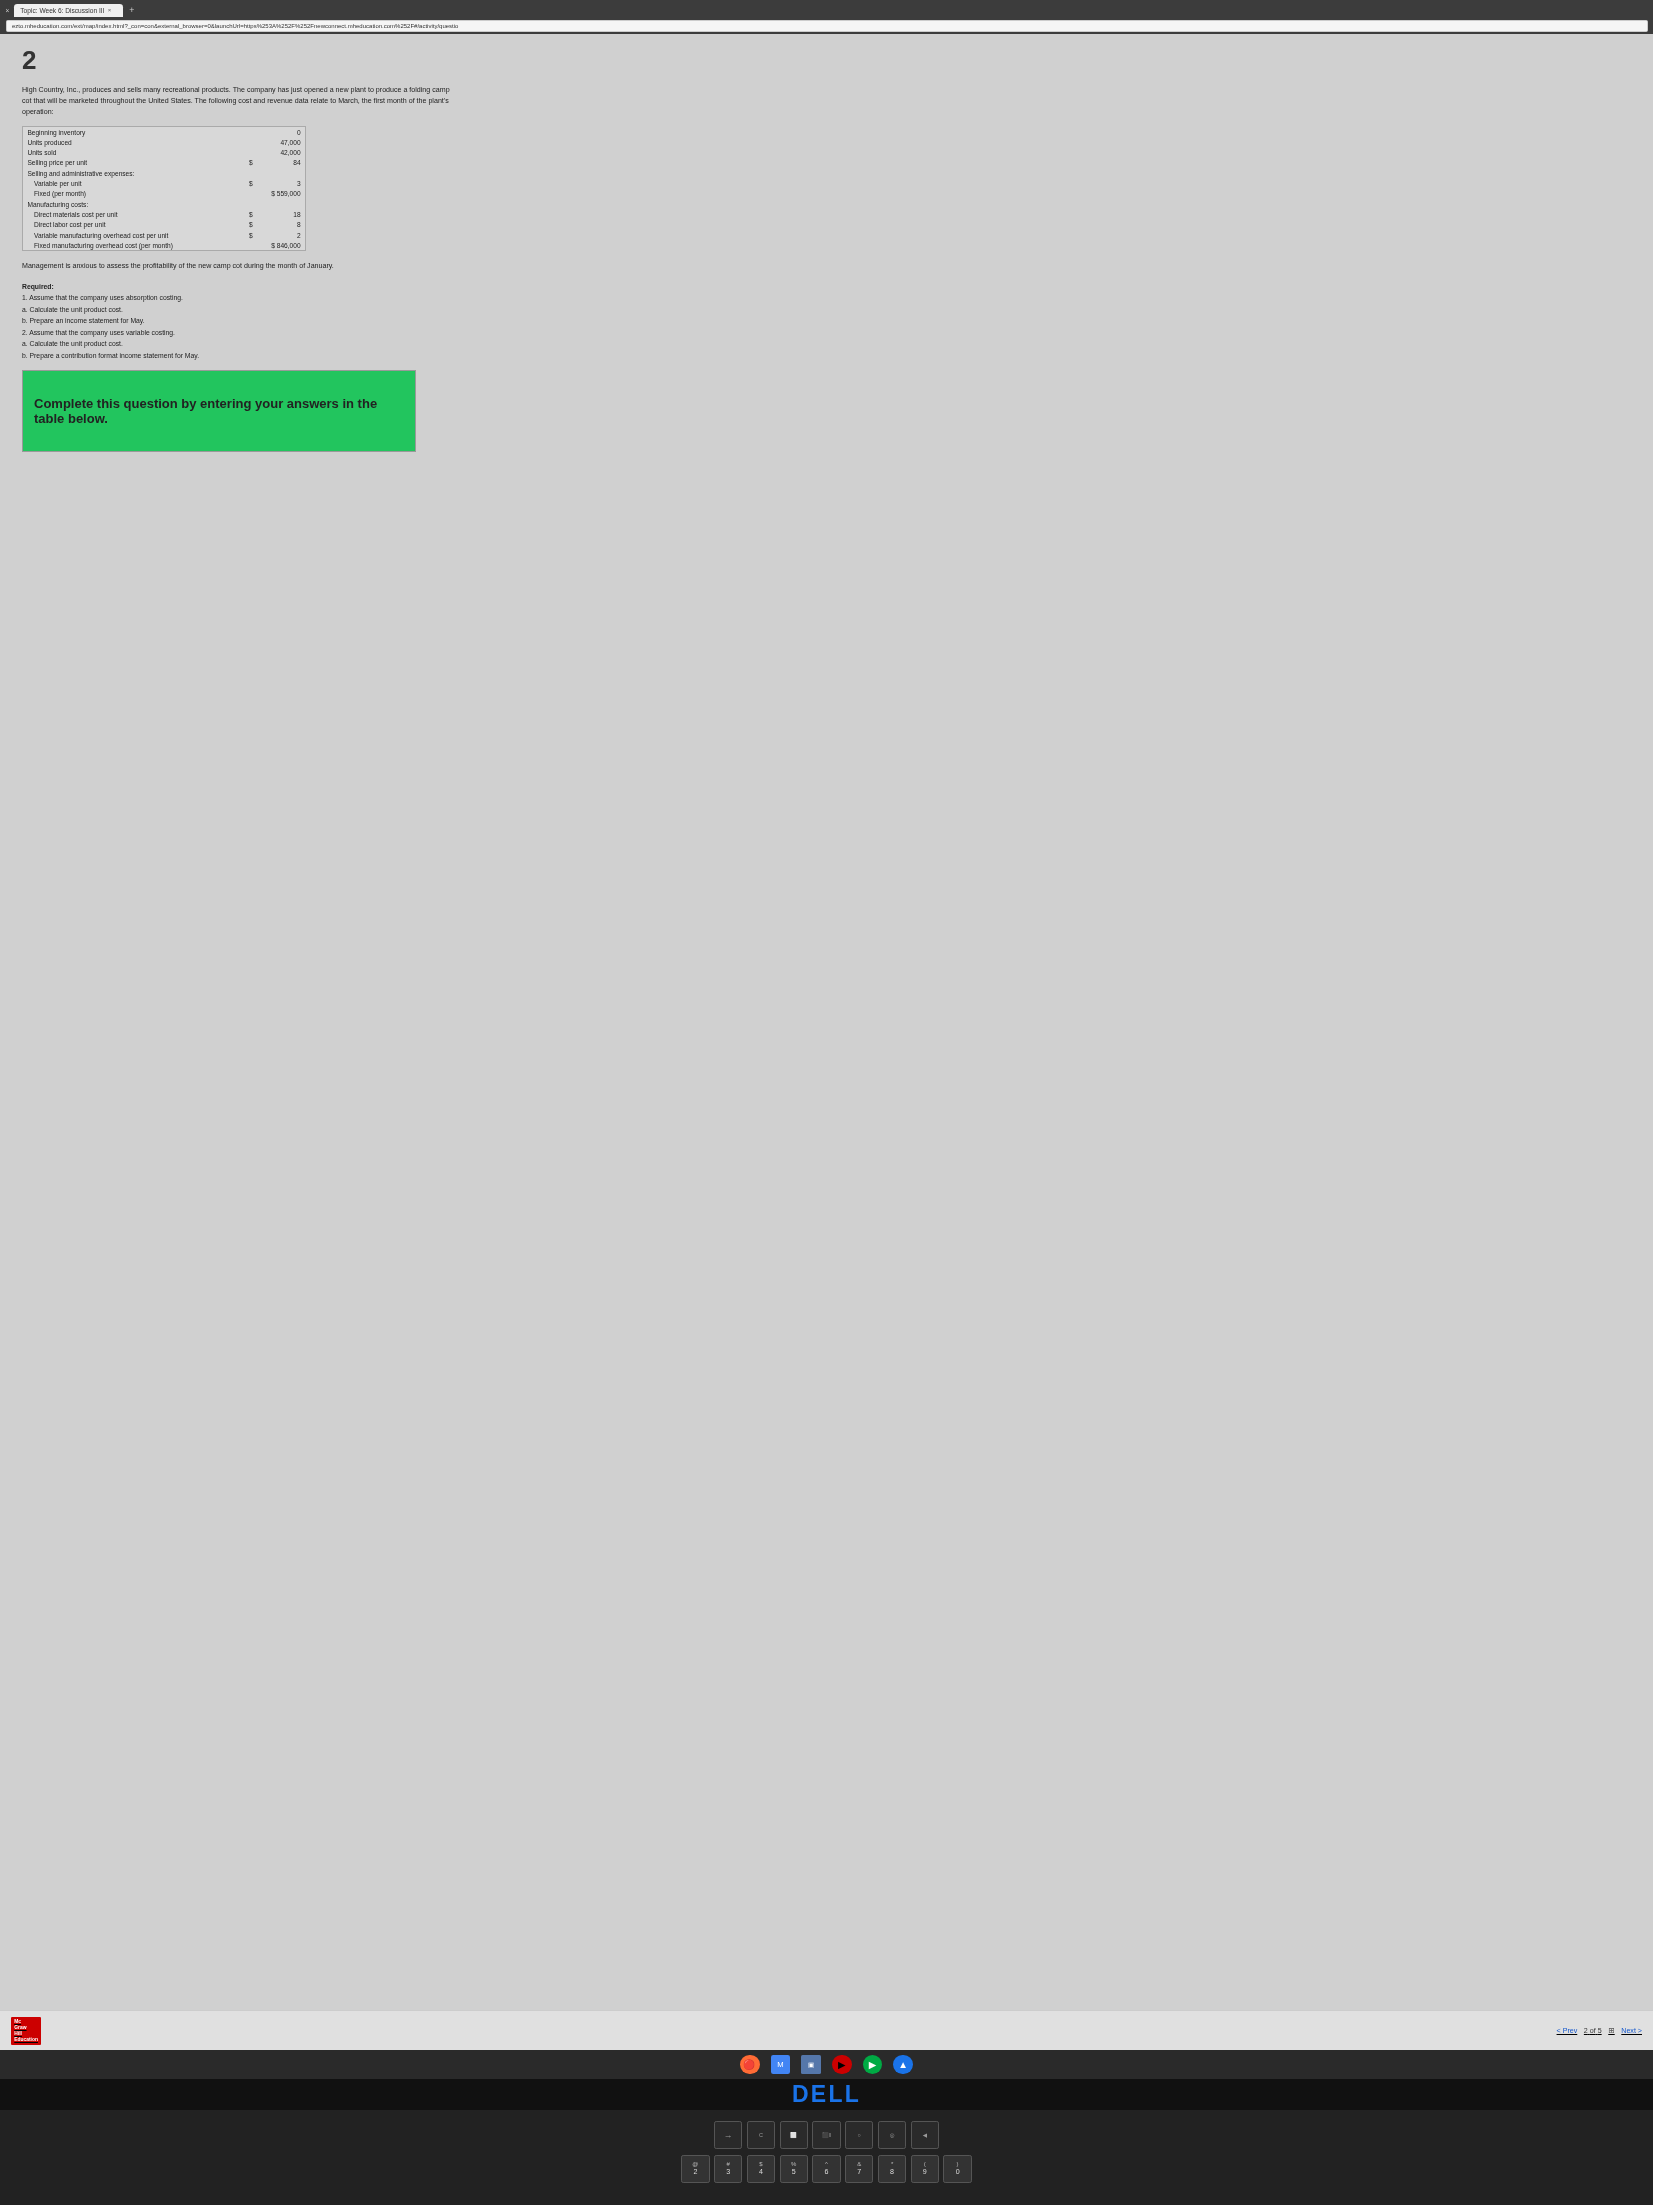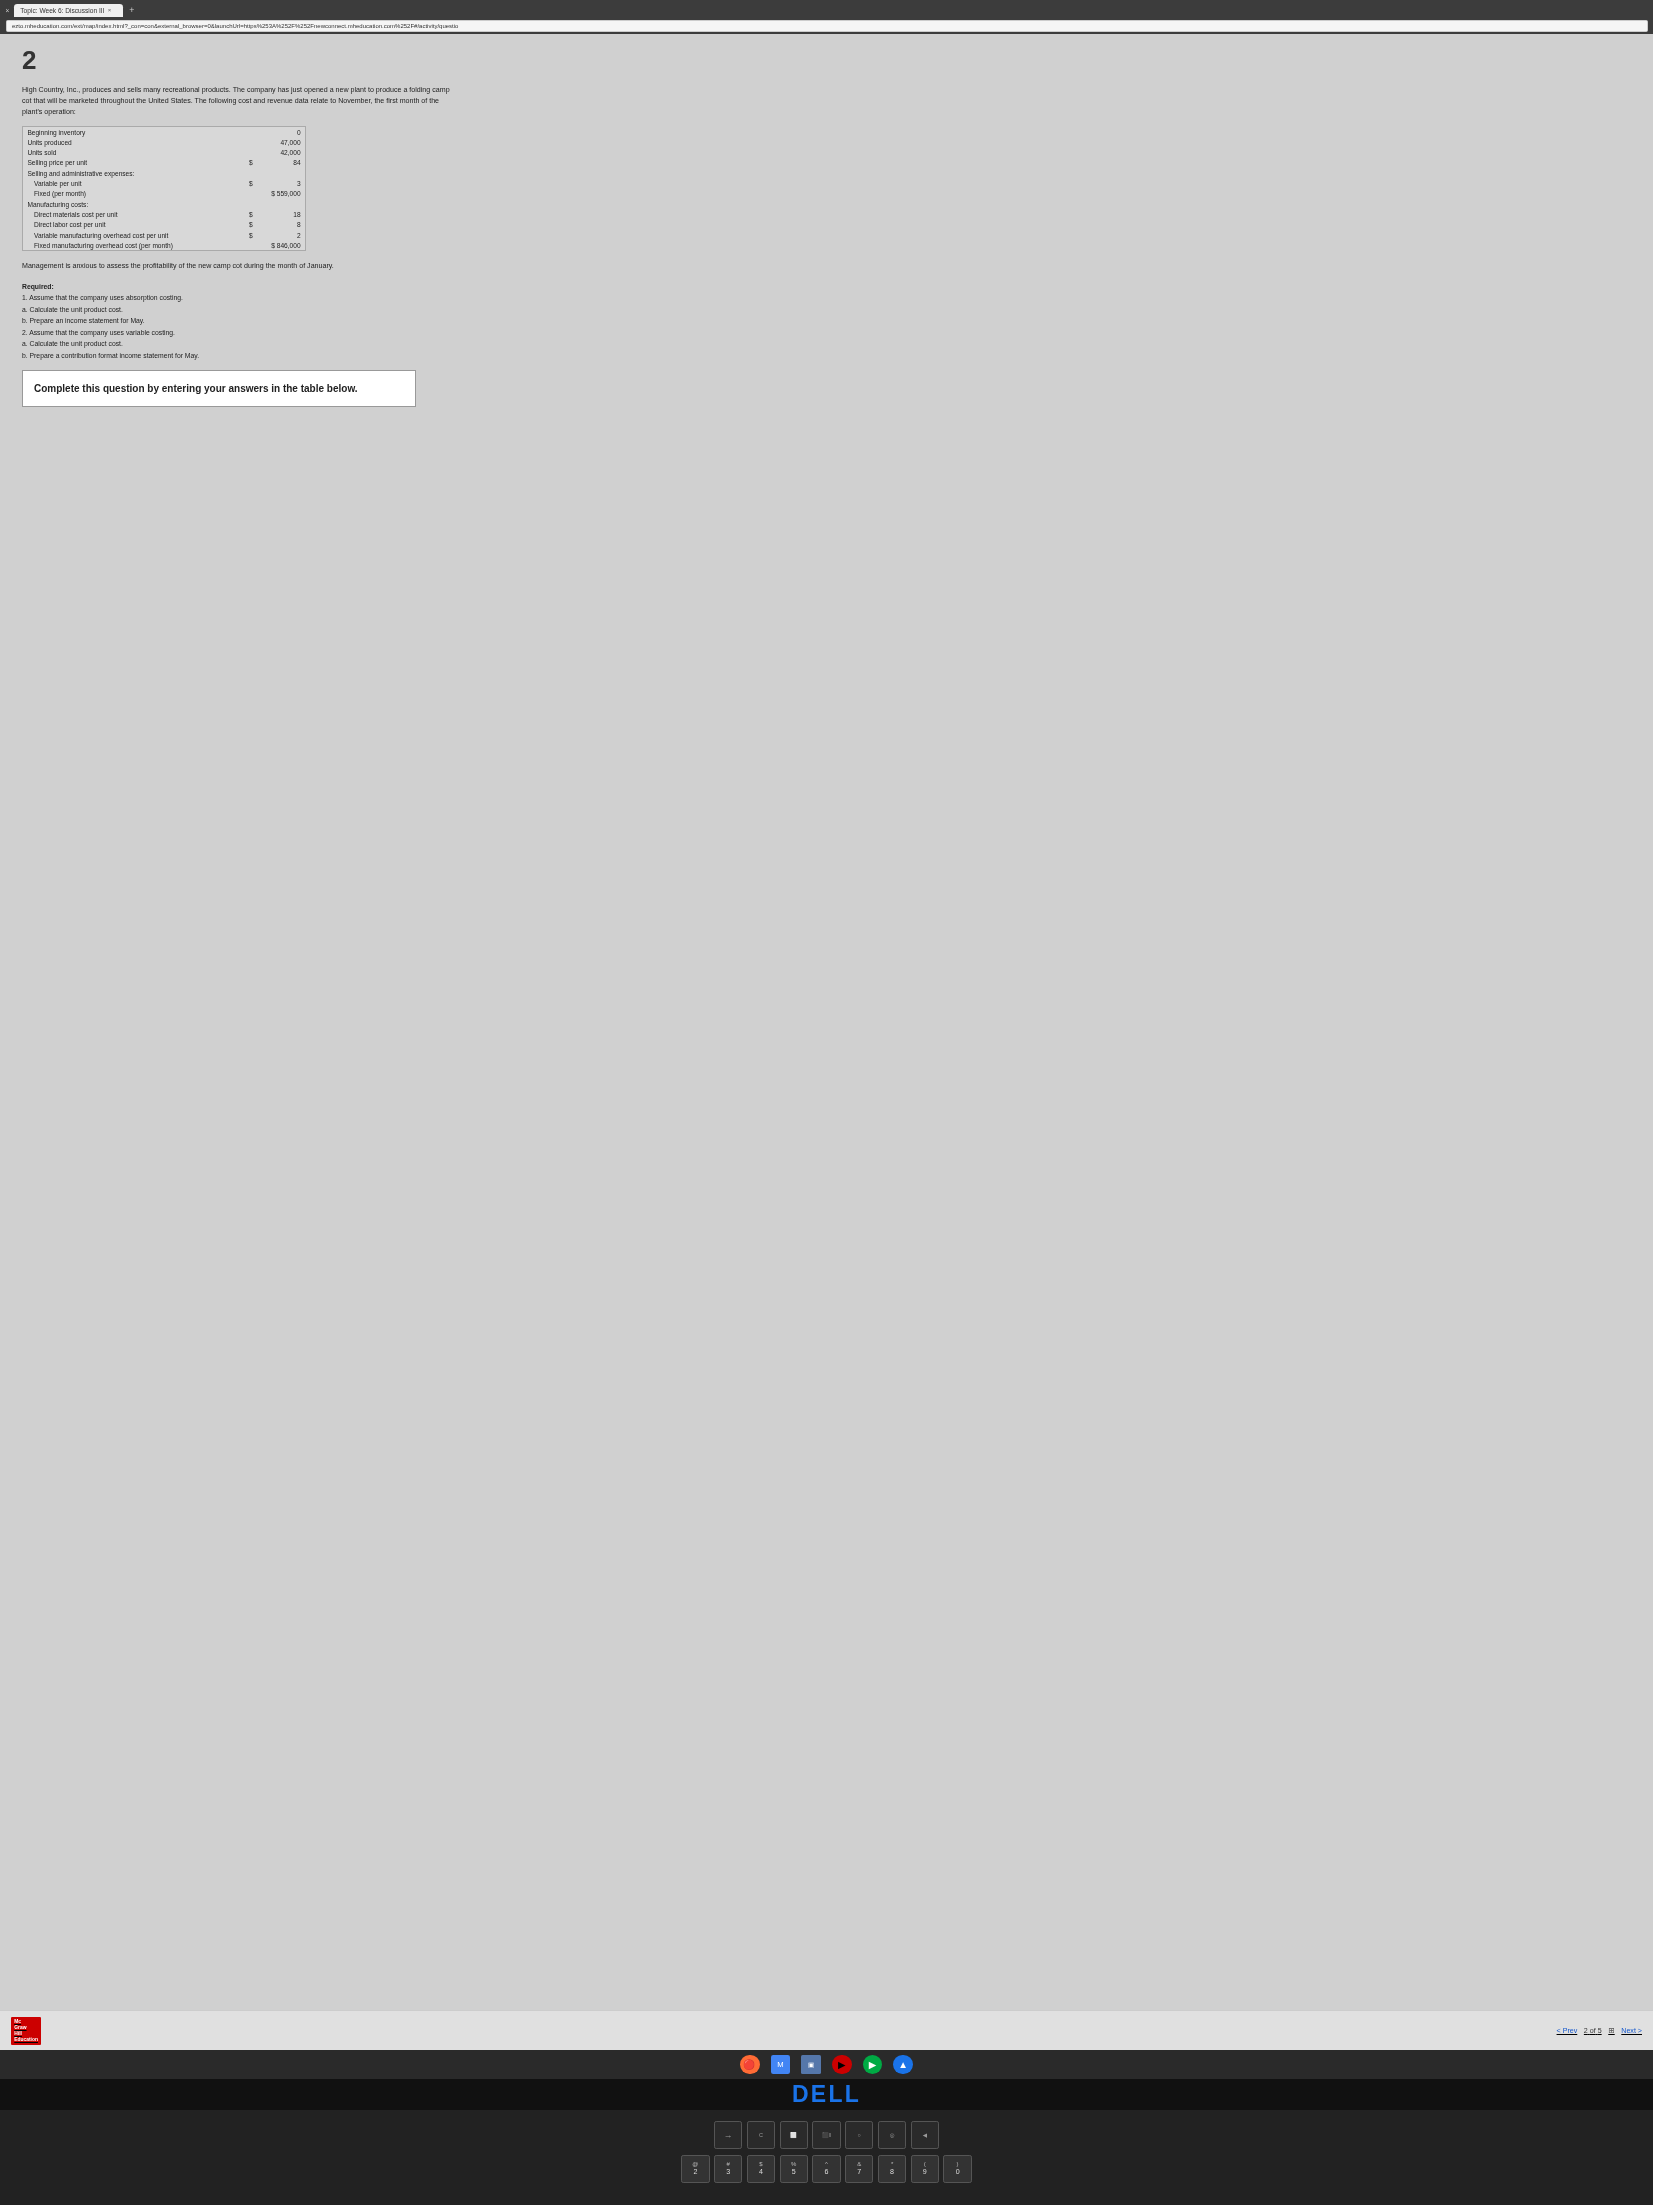--- a/index.html
+++ b/index.html
@@ -191,24 +191,24 @@
       margin-bottom: 8.8px;
       max-width: 438px;
     }
 
     .required-label {
       font-weight: bold;
     }
 
     
     .complete-box {
-      background: #ffffff;
+      background: #22c55e;
       border: 0.5px solid #999;
-      padding: 12px 11px;
-      font-size: 10px;
+      padding: 25px 11px;
+      font-size: 13px;
       font-weight: bold;
       color: #222;
       max-width: 394px;
       margin-bottom: 7.7px;
     }
 
     
     .footer-nav {
       display: flex;
       align-items: center;
@@ -363,21 +363,21 @@
   <div class="address-bar">ezto.mheducation.com/ext/map/index.html?_con=con&amp;external_browser=0&amp;launchUrl=https%253A%252F%252Fnewconnect.mheducation.com%252F#/activity/questio</div>
 </div>
 
 <div class="app-container">
 
 
   <div class="content-area">
 
     <div class="question-number">2</div>
 
-    <p class="question-text">High Country, Inc., produces and sells many recreational products. The company has just opened a new plant to produce a folding camp cot that will be marketed throughout the United States. The following cost and revenue data relate to November, the first month of the plant's operation:</p>
+    <p class="question-text">High Country, Inc., produces and sells many recreational products. The company has just opened a new plant to produce a folding camp cot that will be marketed throughout the United States. The following cost and revenue data relate to March, the first month of the plant's operation:</p>
 
     <div class="data-table-container">
       <table class="data-table">
         <tbody>
           <tr>
             <td class="label-col">Beginning inventory</td>
             <td class="value-col"></td>
             <td class="amount-col">0</td>
           </tr>
           <tr>

